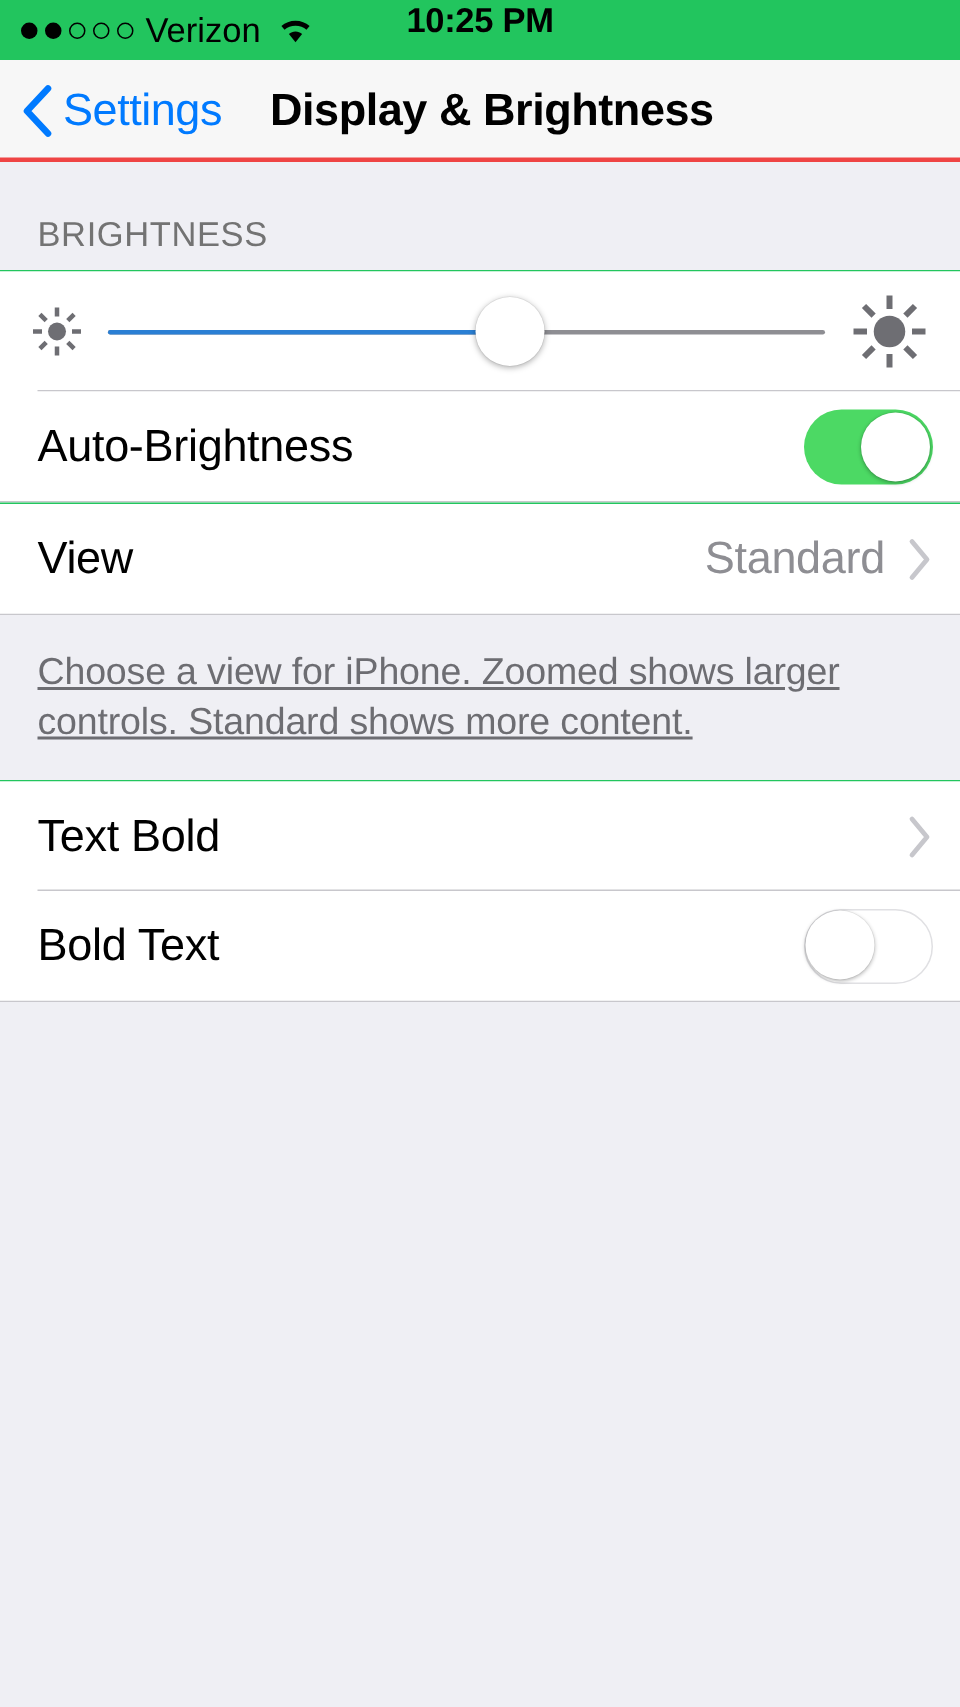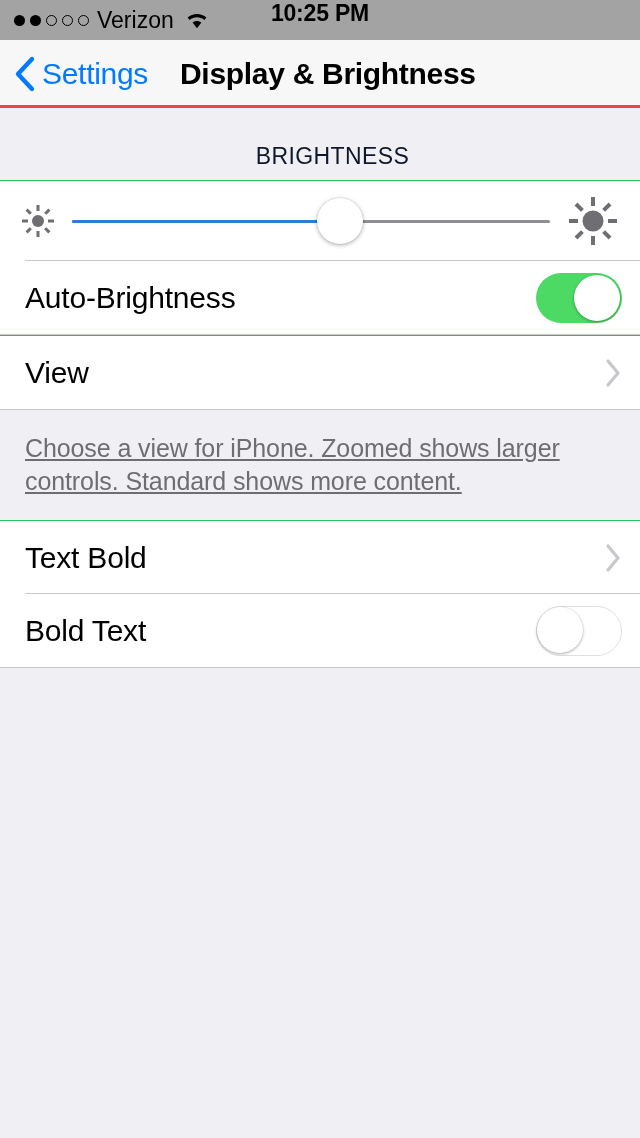--- a/index.html
+++ b/index.html
@@ -7,21 +7,21 @@
     width:640px; height:1138px;
     background:#EFEFF4;
     font-family:"Liberation Sans", sans-serif;
     -webkit-font-smoothing:antialiased;
     overflow:hidden;
   }
 
   
   .status-bar{
     position:relative; height:40px; width:640px;
-    background:#a3a3a3;
+    background:#22c55e;
     display:flex; align-items:center;
     font-size:23px; color:#000;
   }
   .status-left{
     position:absolute; left:14px; top:0; height:40px;
     display:flex; align-items:center; gap:8px;
   }
   .sig-dots{ display:flex; align-items:center; gap:5px; }
   .dot{ width:11px; height:11px; border-radius:50%; }
   .dot.filled{ background:#000; }
@@ -69,21 +69,21 @@
     display:flex; align-items:center;
     font-size:30px; font-weight:bold; color:#000;
     letter-spacing:-0.3px;
   }
 
   
   .content{ width:640px; background:#EFEFF4; }
   .section-header{
     height:72px; display:flex; align-items:flex-end;
     padding:0 0 10px 25px;
-    font-size:23px; color:#0f172a; letter-spacing:0.4px;justify-content:center;
+    font-size:23px; color:#737373; letter-spacing:0.4px;
   }
   .group{ background:#FFFFFF; border-top:1px solid #22c55e; border-bottom:1px solid #C8C7CC; }
   .row{
     position:relative; height:73px; width:640px;
     background:#fff;
     display:flex; align-items:center;
     padding:0 18px 0 25px;
   }
   .row-sep{
     position:absolute; left:25px; right:0; bottom:0;
@@ -240,20 +240,21 @@
       </div>
     </div>
 
   </div>
 
 
   <div class="group">
     <div class="row">
       <span class="row-label">View</span>
       <div class="row-right">
+        <span class="row-value">Standard</span>
         <svg class="chevron" width="18" height="30" viewBox="0 0 18 30">
           <polyline points="4,3 14,15 4,27" fill="none" stroke="#C7C7CC" stroke-width="3.2" stroke-linecap="round" stroke-linejoin="round"></polyline>
         </svg>
       </div>
     </div>
   </div>
 
   <div class="footer-note">
     <span>Choose a view for iPhone. Zoomed shows larger controls. Standard shows more content.</span>
   </div>

